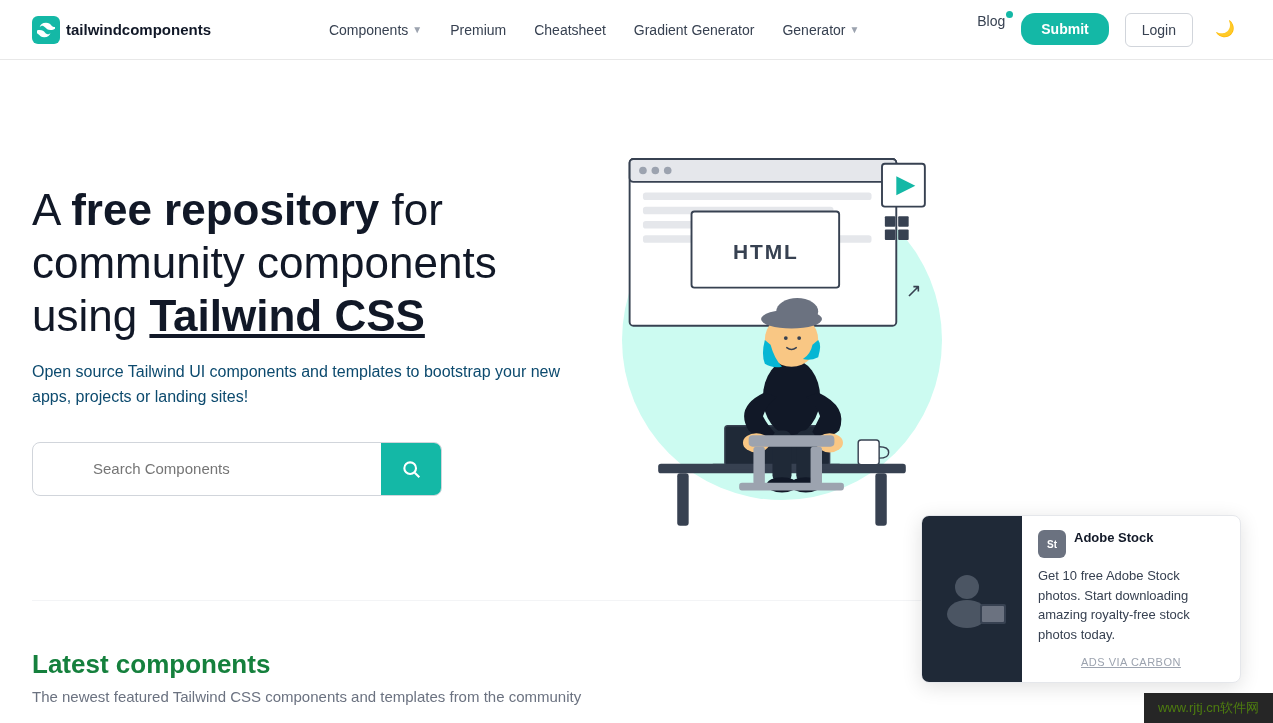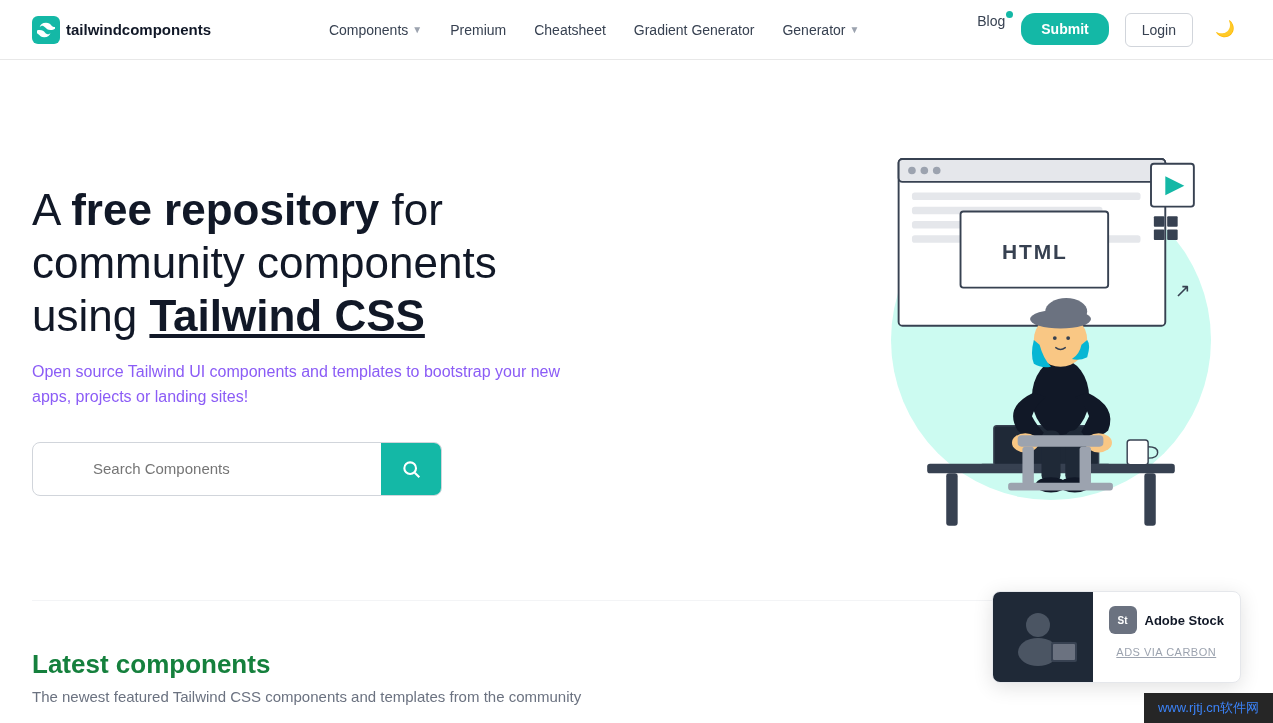--- a/index.html
+++ b/index.html
@@ -47,37 +47,37 @@
     
     .hero {
       display: flex; align-items: center; justify-content: space-between;
       padding: 60px 32px 40px 32px; max-width: 1273px; margin: 0 auto;
       min-height: 540px;
     }
     .hero-left { flex: 1; max-width: 560px; }
     .hero-title { font-size: 44px; line-height: 1.2; color: #111827; margin-bottom: 16px; font-weight: 400; }
     .hero-title strong { font-weight: 800; }
     .hero-title a { color: #111827; text-decoration: underline; font-weight: 800; }
-    .hero-sub { font-size: 16px; color: #8b5cf6; line-height: 1.6; margin-bottom: 32px; }
+    .hero-sub { font-size: 16px; color: #0c4a6e; line-height: 1.6; margin-bottom: 32px; }
     .search-bar {
       display: flex; align-items: center; border: 1px solid #d1d5db;
       border-radius: 8px; overflow: hidden; max-width: 410px; padding-left: 44px;
     }
     .search-input {
       flex: 1; border: none; outline: none; padding: 14px 16px;
       font-size: 15px; color: #9ca3af; background: #fff;
     }
     .search-btn {
       background: #14b8a6; border: none; padding: 0 20px; height: 52px;
       cursor: pointer; display: flex; align-items: center; justify-content: center;
     }
     .search-btn svg { width: 20px; height: 20px; fill: none; stroke: #fff; stroke-width: 2.5; }
 
     
-    .hero-right { flex: 1; display: flex; justify-content: flex-end; align-items: center; position: relative; }
+    .hero-right { flex: 1; display: flex; justify-content: flex-start; align-items: center; position: relative; }
     .hero-illustration {
       width: 380px; height: 400px; position: relative;
     }
     
     .teal-circle {
       width: 320px; height: 320px; background: #ccfbf1; border-radius: 50%;
       position: absolute; top: 40px; left: 30px;
     }
     
     .illus-svg { position: absolute; top: 0; left: 0; width: 100%; height: 100%; }
@@ -96,33 +96,33 @@
       background: #fff; border: 1px solid #e5e7eb; border-radius: 8px;
       display: flex; align-items: stretch; overflow: hidden;
       box-shadow: 0 4px 20px rgba(0,0,0,0.12); max-width: 320px;
       z-index: 200;
     }
     .ad-image {
       width: 100px; background: #1f2937; flex-shrink: 0;
       display: flex; align-items: center; justify-content: center;
     }
     .ad-body { padding: 14px 16px; }
-    .ad-logo-row { display: flex; align-items: center; gap: 8px; margin-bottom: 8px; }
+    .ad-logo-row { display: flex; align-items: flex-start; gap: 8px; margin-bottom: 8px; }
     .ad-logo-box {
       width: 28px; height: 28px; background: #6b7280; border-radius: 6px;
       display: flex; align-items: center; justify-content: center; color: #fff; font-size: 10px; font-weight: 700;
     }
     .ad-logo-name { font-size: 13px; font-weight: 600; color: #111827; }
     .ad-text { font-size: 13px; color: #374151; line-height: 1.5; }
     .ad-footer { font-size: 11px; color: #9ca3af; margin-top: 12px; text-align: center; letter-spacing: 0.5px; text-decoration: underline; }
 
     
     .watermark-bar {
       position: fixed; bottom: 0; right: 0; background: rgba(0,0,0,0.85);
-      color: #3b82f6; font-size: 13px; padding: 6px 14px; z-index: 300;
+      color: #4d7c0f; font-size: 13px; padding: 6px 14px; z-index: 300;
     }
   </style>
 </head>
 <body>
 
 <nav class="navbar">
   <a class="nav-logo" href="#">
     <div class="logo-icon">
       <svg viewBox="0 0 20 20">
           <path d="M10 2C6 2 3.5 4 3 7c1-1.5 2.5-2 4-1.5 0.9 0.3 1.5 1.1 2.2 1.8C10.4 8.6 11.8 10 15 10c4 0 6.5-2 7-5-1 1.5-2.5 2-4 1.5-0.9-0.3-1.5-1.1-2.2-1.8C14.6 3.4 13.2 2 10 2zM3 10C-1 10-3.5 12-4 15c1-1.5 2.5-2 4-1.5 0.9 0.3 1.5 1.1 2.2 1.8C3.4 16.6 4.8 18 8 18c4 0 6.5-2 7-5-1 1.5-2.5 2-4 1.5-0.9-0.3-1.5-1.1-2.2-1.8C7.6 11.4 6.2 10 3 10z"></path>
@@ -276,17 +276,18 @@
         <rect x="48" y="45" width="26" height="20" rx="2" fill="#374151"></rect>
         <rect x="50" y="47" width="22" height="16" rx="1" fill="#6b7280"></rect>
       </svg>
     </div>
   </div>
   <div class="ad-body">
     <div class="ad-logo-row">
       <div class="ad-logo-box">St</div>
       <span class="ad-logo-name">Adobe Stock</span>
     </div>
+    <p class="ad-text">Get 10 free Adobe Stock photos. Start downloading amazing royalty-free stock photos today.</p>
     <p class="ad-footer">ADS VIA CARBON</p>
   </div>
 </div>
 
 <div class="watermark-bar">www.rjtj.cn软件网</div>
 
 </body></html>

